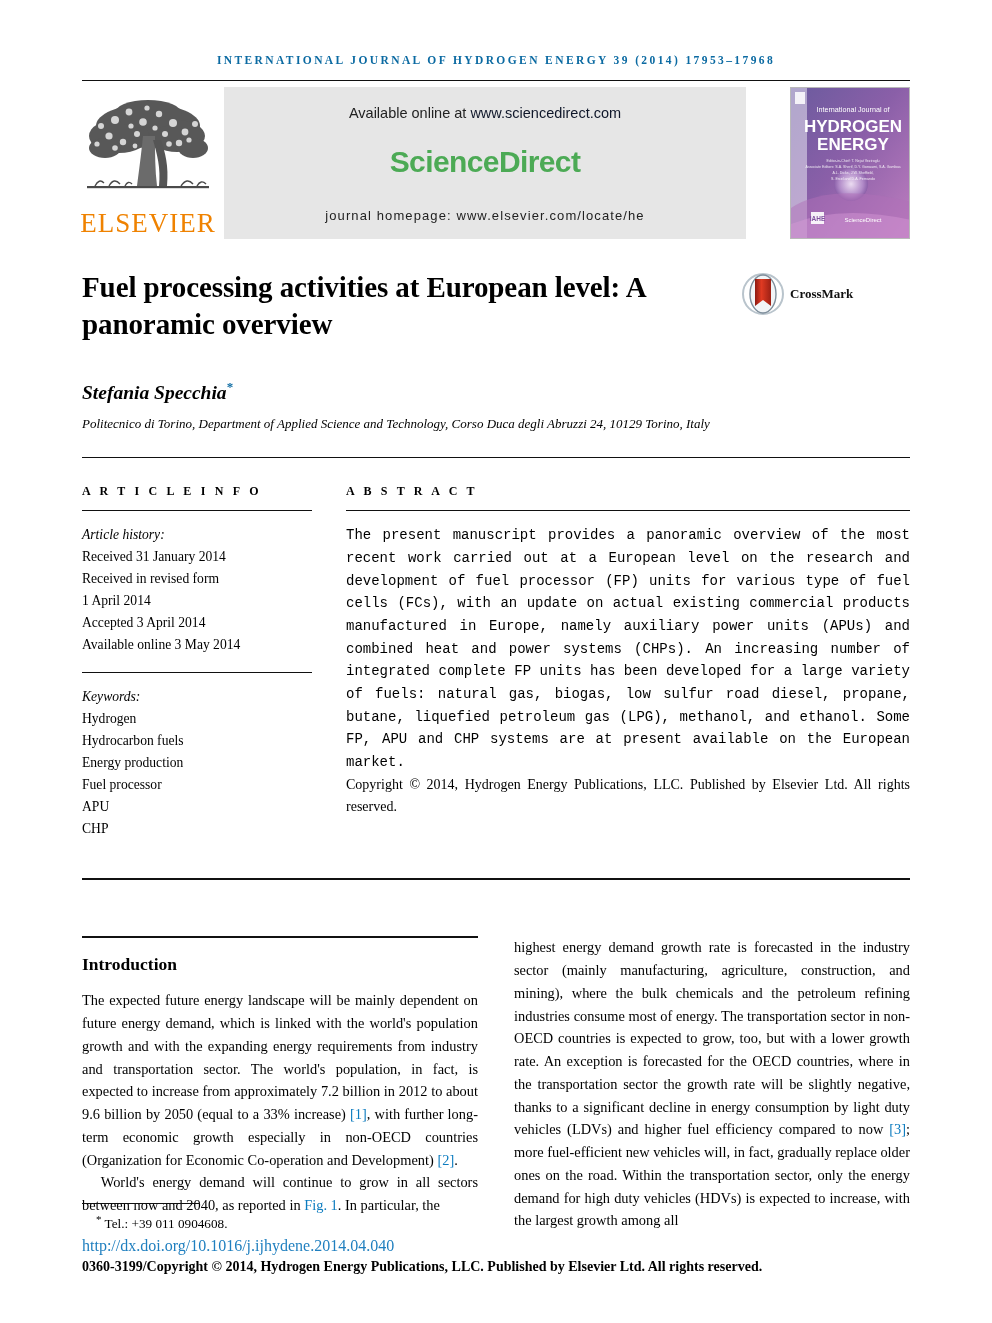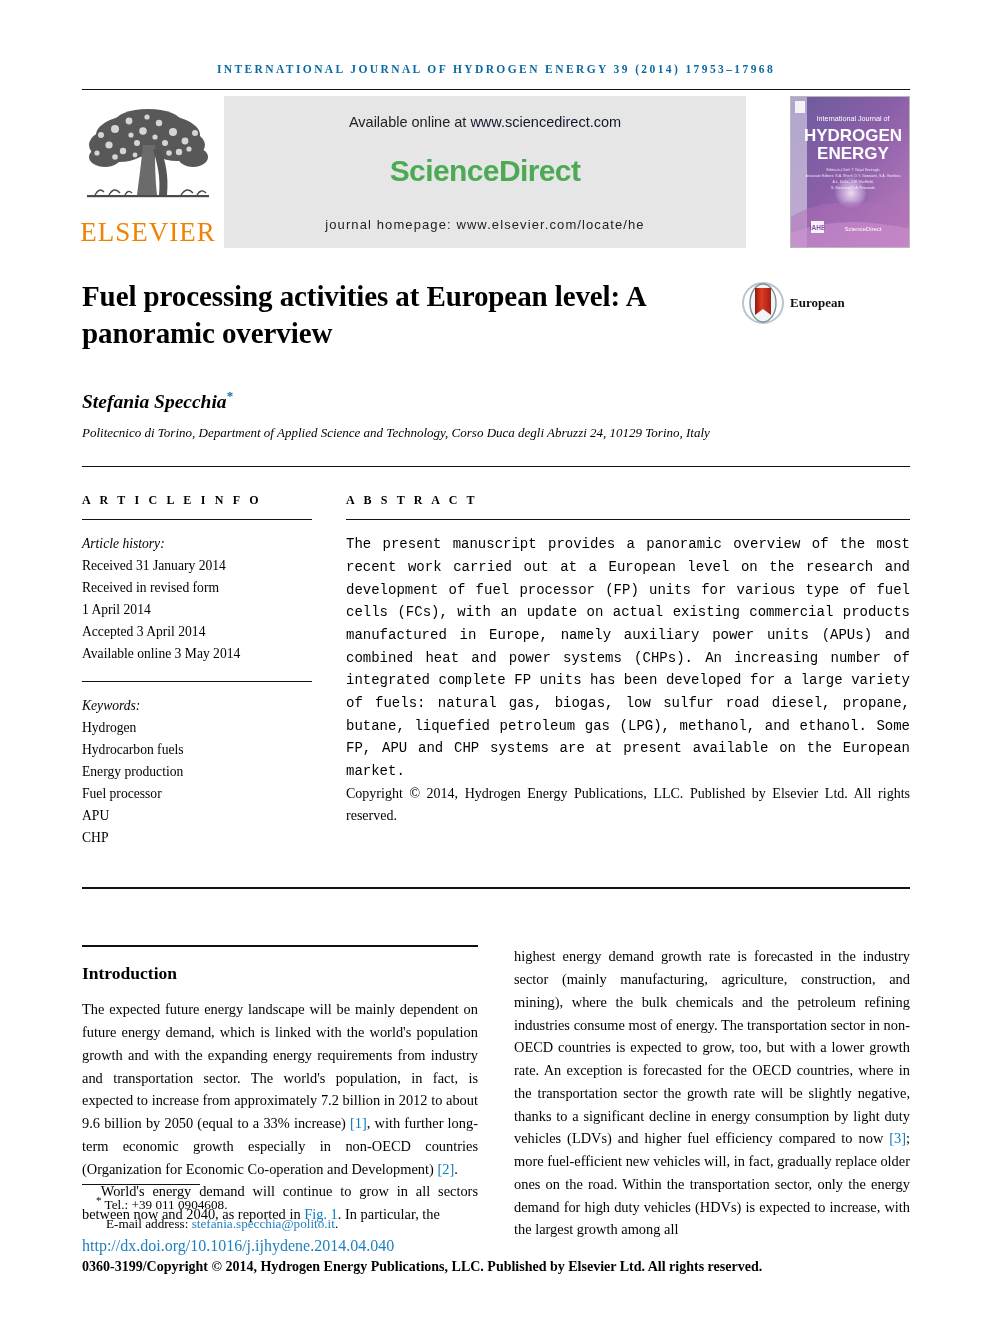--- a/index.html
+++ b/index.html
@@ -14,21 +14,21 @@
     color: #000;
     position: relative;
     overflow: hidden;
   }
 
   .page {
     position: relative;
     width: 992px;
     height: 1323px;
     box-sizing: border-box;
-    padding: 15px 82px;
+    padding: 6px 82px;
   }
 
   
   .running-head {
     text-align: center;
     color: #0b6aa2;
     font-family: "Liberation Serif", serif;
     font-size: 11.5px;
     font-weight: bold;
     letter-spacing: 2.4px;
@@ -395,21 +395,21 @@
           <linearGradient id="cmr" x1="0" y1="0" x2="1" y2="0">
             <stop offset="0%" stop-color="#8d1a12"></stop>
             <stop offset="40%" stop-color="#e03a22"></stop>
             <stop offset="100%" stop-color="#9c2014"></stop>
           </linearGradient>
         </defs>
         <circle cx="21" cy="21" r="20" fill="#ffffff" stroke="#b9c4cc" stroke-width="2"></circle>
         <ellipse cx="21" cy="21" rx="13" ry="19" fill="#f2f5f7" stroke="#7f8f9c" stroke-width="1.4"></ellipse>
         <path d="M13 6 L29 6 L29 33 L21 27 L13 33 Z" fill="url(#cmr)"></path>
       </svg>
-      <span class="crossmark-label">European</span>
+      <span class="crossmark-label">CrossMark</span>
     </div>
   </div>
 
   <div class="author"><span>Stefania Specchia</span><sup>*</sup></div>
   <div class="affiliation">Politecnico di Torino, Department of Applied Science and Technology, Corso Duca degli Abruzzi 24, 10129 Torino, Italy</div>
 
   <div class="rule-mid"></div>
 
   <div class="info-abstract">
     <div class="col-info">
@@ -454,18 +454,17 @@
     </div>
 
     <div class="bcol">
       <p class="body-text"><span>highest energy demand growth rate is forecasted in the industry sector (mainly manufacturing, agriculture, construction, and mining), where the bulk chemicals and the petroleum refining industries consume most of energy. The transportation sector in non-OECD countries is expected to grow, too, but with a lower growth rate. An exception is forecasted for the OECD countries, where in the transportation sector the growth rate will be slightly negative, thanks to a significant decline in energy consumption by light duty vehicles (LDVs) and higher fuel efficiency compared to now </span><a class="ref" href="#">[3]</a><span>; more fuel-efficient new vehicles will, in fact, gradually replace older ones on the road. Within the transportation sector, only the energy demand for high duty vehicles (HDVs) is expected to increase, with the largest growth among all</span></p>
     </div>
   </div>
 
   <div class="footer">
     <div class="footnote-rule"></div>
     <div class="footnote indent-1"><span class="star">*</span> <span>Tel.: +39 011 0904608.</span></div>
-    <div class="footnote indent-1" style="padding-left:24px"><span>E-mail address: </span><a href="#">stefania.specchia@polito.it</a><span>.</span></div>
     <div class="doi"><a href="#">http://dx.doi.org/10.1016/j.ijhydene.2014.04.040</a></div>
     <div class="copyright-line">0360-3199/Copyright © 2014, Hydrogen Energy Publications, LLC. Published by Elsevier Ltd. All rights reserved.</div>
   </div>
 
 </div>
 
 </body></html>

